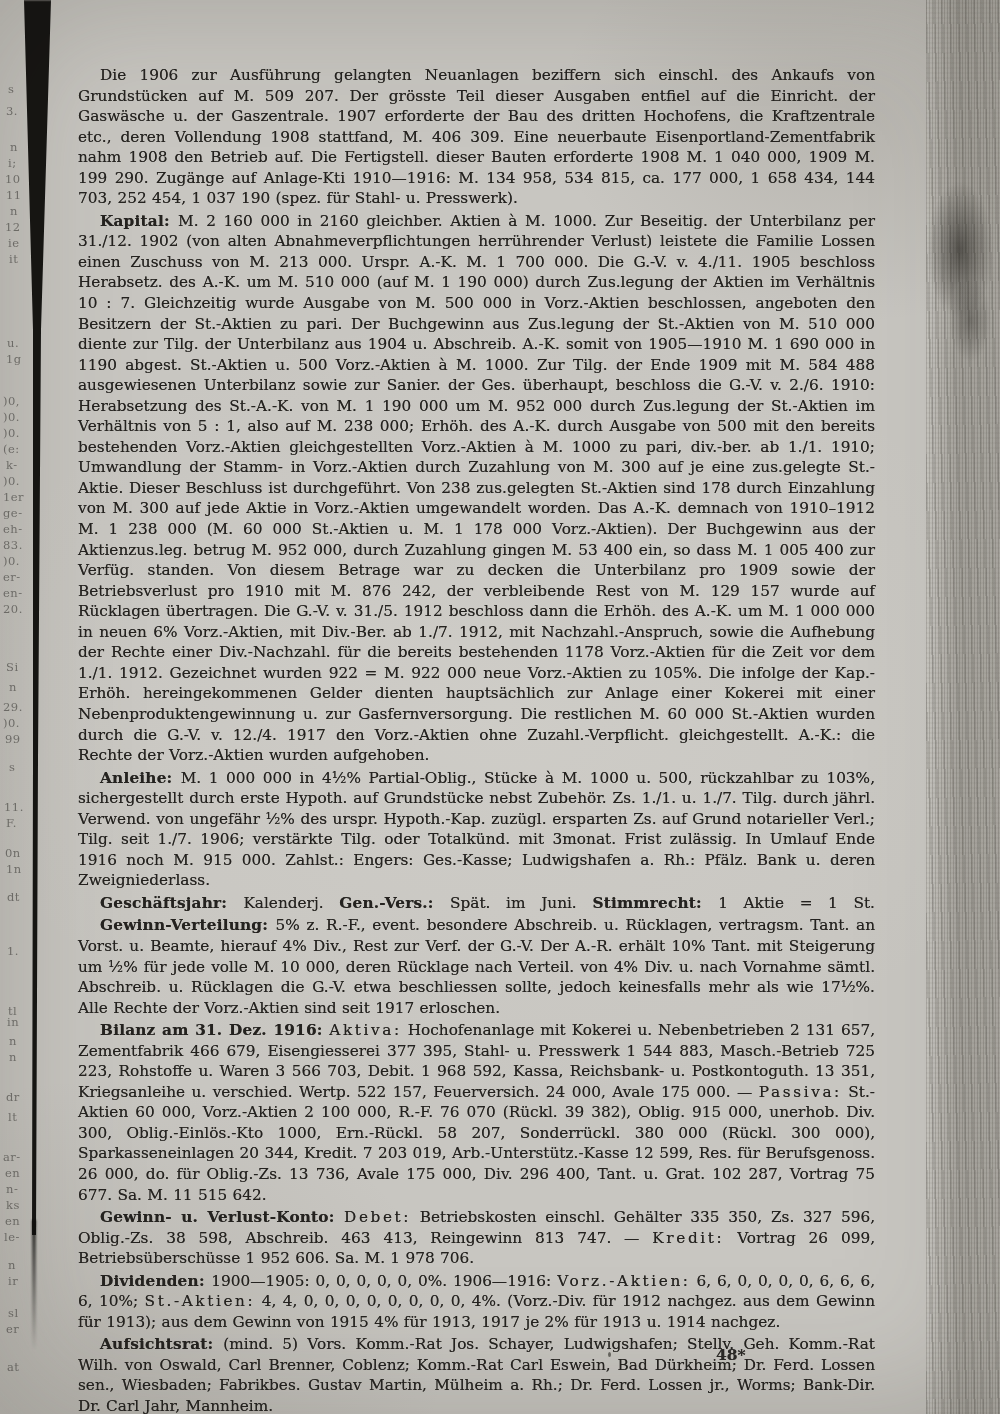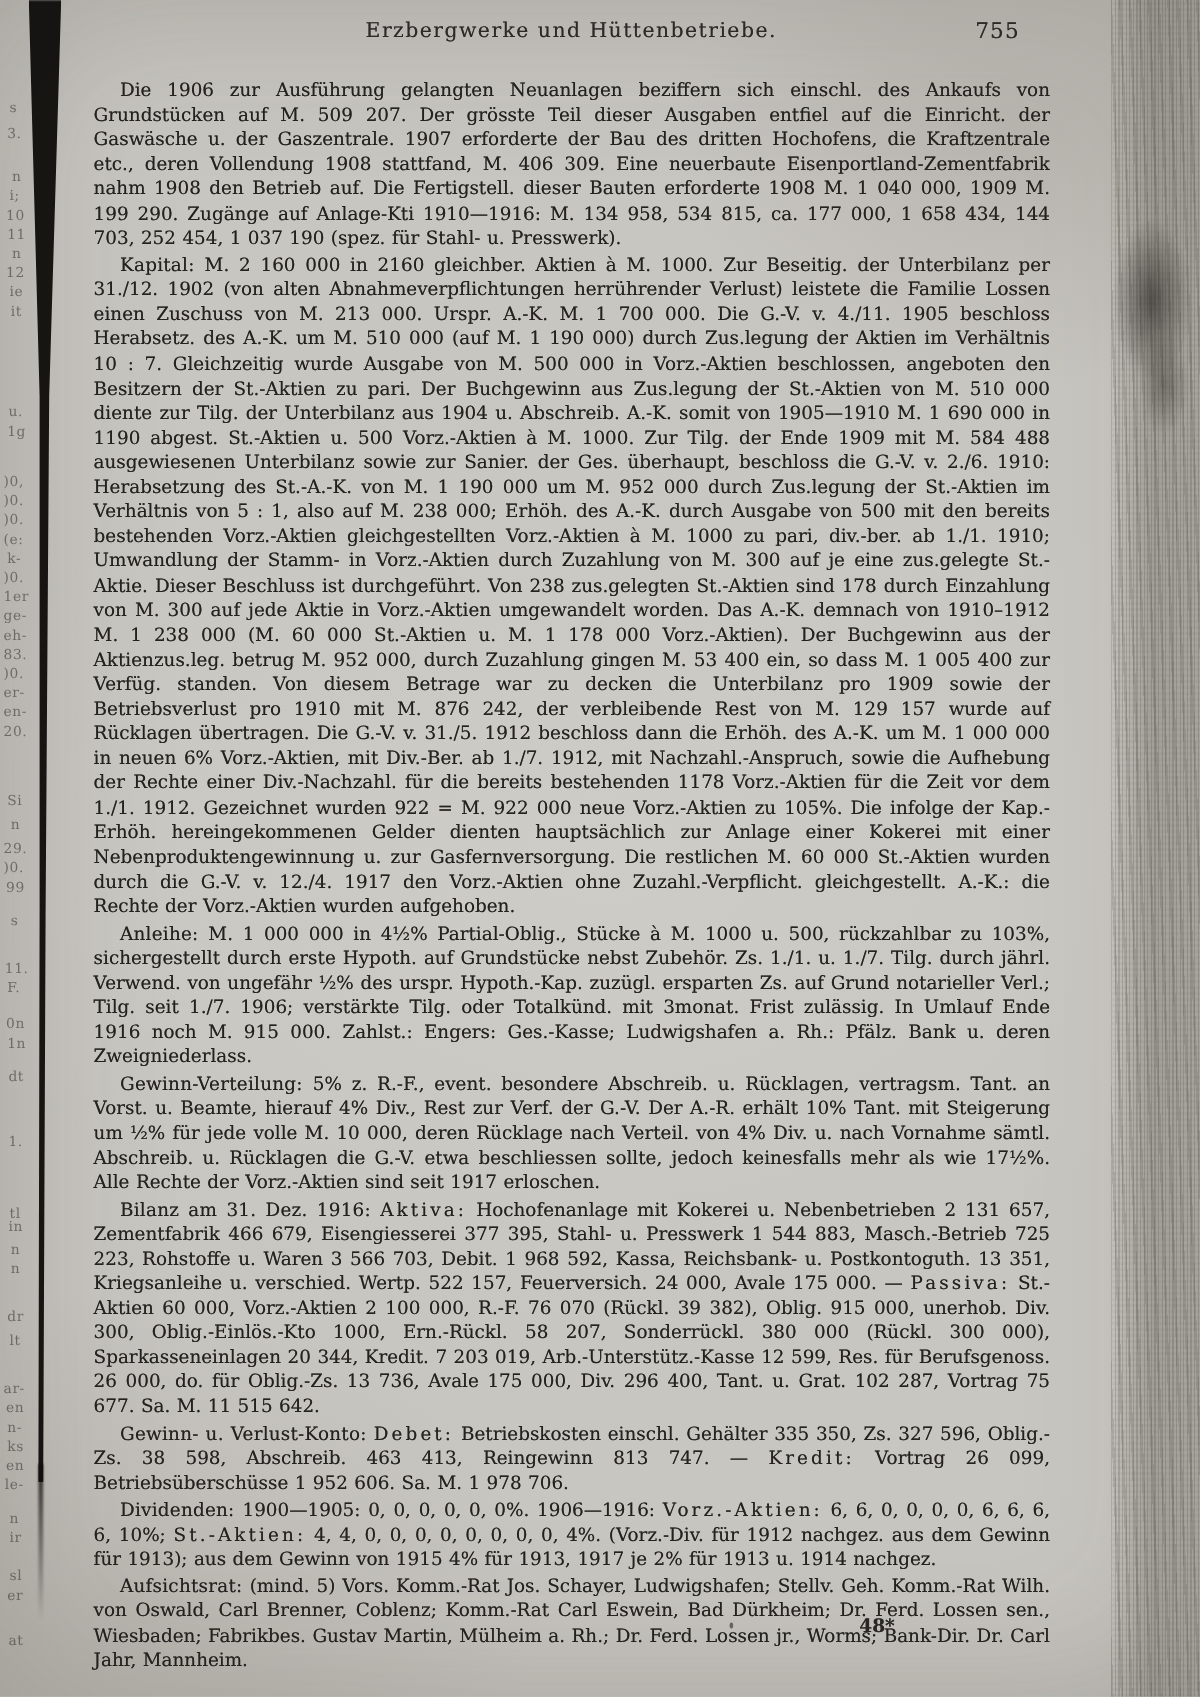--- a/index.html
+++ b/index.html
@@ -69,21 +69,21 @@
     position:absolute;left:76px;top:63px;width:801px;
     color:#24221f;
     font-size:15.3px;
     line-height:20.55px;
     text-align:justify;
     text-shadow:0 0 .55px rgba(28,26,23,.6);
     word-spacing:0.5px;
   }
   .body-text p{margin:2px;text-indent:22px;}
   .body-text p.spread{text-align-last:justify;}
-  .b{font-weight:400;letter-spacing:0.2px;}
+  .b{font-weight:700;letter-spacing:0.2px;}
   .sp{letter-spacing:2.6px;}
   .footer-sig{
     position:absolute;left:716px;top:1345px;
     font-size:15.5px;font-weight:700;color:#2a2825;
     text-shadow:0 0 .5px rgba(30,28,25,.55);
   }
   .speck1{position:absolute;left:608px;top:1352px;width:3px;height:5px;background:rgba(40,38,34,.6);border-radius:50%;}
 </style>
 </head>
 <body>
@@ -143,29 +143,26 @@
       <span style="left: 8px; top: 1258px;">n</span>
       <span style="left: 8px; top: 1274px;">ir</span>
       <span style="left: 7px; top: 1360px;">at</span>
       <span style="left: 8px; top: 1306px;">sl</span>
       <span style="left: 6px; top: 1322px;">er</span>
     </div>
   <div class="gutter"></div>
   <div class="gutter-tail"></div>
   <div class="page-edge"></div>
 
-  <div class="header">
-    <span class="title">Erzbergwerke und Hüttenbetriebe.</span>
-    <span class="pageno">755</span>
-  </div>
 
   <div class="body-text" id="body-text">
       <p><span>Die 1906 zur Ausführung gelangten Neuanlagen beziffern sich einschl. des Ankaufs von Grundstücken auf M. 509 207. Der grösste Teil dieser Ausgaben entfiel auf die Einricht. der Gaswäsche u. der Gaszentrale. 1907 erforderte der Bau des dritten Hochofens, die Kraftzentrale etc., deren Vollendung 1908 stattfand, M. 406 309. Eine neuerbaute Eisenportland-Zementfabrik nahm 1908 den Betrieb auf. Die Fertigstell. dieser Bauten erforderte 1908 M. 1 040 000, 1909 M. 199 290. Zugänge auf Anlage-Kti 1910—1916: M. 134 958, 534 815, ca. 177 000, 1 658 434, 144 703, 252 454, 1 037 190 (spez. für Stahl- u. Presswerk).</span></p>
       <p><span class="b">Kapital: </span><span>M. 2 160 000 in 2160 gleichber. Aktien à M. 1000. Zur Beseitig. der Unterbilanz per 31./12. 1902 (von alten Abnahmeverpflichtungen herrührender Verlust) leistete die Familie Lossen einen Zuschuss von M. 213 000. Urspr. A.-K. M. 1 700 000. Die G.-V. v. 4./11. 1905 beschloss Herabsetz. des A.-K. um M. 510 000 (auf M. 1 190 000) durch Zus.legung der Aktien im Verhältnis 10 : 7. Gleichzeitig wurde Ausgabe von M. 500 000 in Vorz.-Aktien beschlossen, angeboten den Besitzern der St.-Aktien zu pari. Der Buchgewinn aus Zus.legung der St.-Aktien von M. 510 000 diente zur Tilg. der Unterbilanz aus 1904 u. Abschreib. A.-K. somit von 1905—1910 M. 1 690 000 in 1190 abgest. St.-Aktien u. 500 Vorz.-Aktien à M. 1000. Zur Tilg. der Ende 1909 mit M. 584 488 ausgewiesenen Unterbilanz sowie zur Sanier. der Ges. überhaupt, beschloss die G.-V. v. 2./6. 1910: Herabsetzung des St.-A.-K. von M. 1 190 000 um M. 952 000 durch Zus.legung der St.-Aktien im Verhältnis von 5 : 1, also auf M. 238 000; Erhöh. des A.-K. durch Ausgabe von 500 mit den bereits bestehenden Vorz.-Aktien gleichgestellten Vorz.-Aktien à M. 1000 zu pari, div.-ber. ab 1./1. 1910; Umwandlung der Stamm- in Vorz.-Aktien durch Zuzahlung von M. 300 auf je eine zus.gelegte St.-Aktie. Dieser Beschluss ist durchgeführt. Von 238 zus.gelegten St.-Aktien sind 178 durch Einzahlung von M. 300 auf jede Aktie in Vorz.-Aktien umgewandelt worden. Das A.-K. demnach von 1910–1912 M. 1 238 000 (M. 60 000 St.-Aktien u. M. 1 178 000 Vorz.-Aktien). Der Buchgewinn aus der Aktienzus.leg. betrug M. 952 000, durch Zuzahlung gingen M. 53 400 ein, so dass M. 1 005 400 zur Verfüg. standen. Von diesem Betrage war zu decken die Unterbilanz pro 1909 sowie der Betriebsverlust pro 1910 mit M. 876 242, der verbleibende Rest von M. 129 157 wurde auf Rücklagen übertragen. Die G.-V. v. 31./5. 1912 beschloss dann die Erhöh. des A.-K. um M. 1 000 000 in neuen 6% Vorz.-Aktien, mit Div.-Ber. ab 1./7. 1912, mit Nachzahl.-Anspruch, sowie die Aufhebung der Rechte einer Div.-Nachzahl. für die bereits bestehenden 1178 Vorz.-Aktien für die Zeit vor dem 1./1. 1912. Gezeichnet wurden 922 = M. 922 000 neue Vorz.-Aktien zu 105%. Die infolge der Kap.-Erhöh. hereingekommenen Gelder dienten hauptsächlich zur Anlage einer Kokerei mit einer Nebenproduktengewinnung u. zur Gasfernversorgung. Die restlichen M. 60 000 St.-Aktien wurden durch die G.-V. v. 12./4. 1917 den Vorz.-Aktien ohne Zuzahl.-Verpflicht. gleichgestellt. A.-K.: die Rechte der Vorz.-Aktien wurden aufgehoben.</span></p>
       <p><span class="b">Anleihe: </span><span>M. 1 000 000 in 4¹⁄₂% Partial-Oblig., Stücke à M. 1000 u. 500, rückzahlbar zu 103%, sichergestellt durch erste Hypoth. auf Grundstücke nebst Zubehör. Zs. 1./1. u. 1./7. Tilg. durch jährl. Verwend. von ungefähr ¹⁄₂% des urspr. Hypoth.-Kap. zuzügl. ersparten Zs. auf Grund notarieller Verl.; Tilg. seit 1./7. 1906; verstärkte Tilg. oder Totalkünd. mit 3monat. Frist zulässig. In Umlauf Ende 1916 noch M. 915 000. Zahlst.: Engers: Ges.-Kasse; Ludwigshafen a. Rh.: Pfälz. Bank u. deren Zweigniederlass.</span></p>
+      <p class="spread"><span class="b">Geschäftsjahr: </span><span>Kalenderj. </span><span class="b">Gen.-Vers.: </span><span>Spät. im Juni. </span><span class="b">Stimmrecht: </span><span>1 Aktie = 1 St.</span></p>
       <p><span class="b">Gewinn-Verteilung: </span><span>5% z. R.-F., event. besondere Abschreib. u. Rücklagen, vertragsm. Tant. an Vorst. u. Beamte, hierauf 4% Div., Rest zur Verf. der G.-V. Der A.-R. erhält 10% Tant. mit Steigerung um ¹⁄₂% für jede volle M. 10 000, deren Rücklage nach Verteil. von 4% Div. u. nach Vornahme sämtl. Abschreib. u. Rücklagen die G.-V. etwa beschliessen sollte, jedoch keinesfalls mehr als wie 17¹⁄₂%. Alle Rechte der Vorz.-Aktien sind seit 1917 erloschen.</span></p>
       <p><span class="b">Bilanz am 31. Dez. 1916: </span><span class="sp">Aktiva:</span><span> Hochofenanlage mit Kokerei u. Nebenbetrieben 2 131 657, Zementfabrik 466 679, Eisengiesserei 377 395, Stahl- u. Presswerk 1 544 883, Masch.-Betrieb 725 223, Rohstoffe u. Waren 3 566 703, Debit. 1 968 592, Kassa, Reichsbank- u. Postkontoguth. 13 351, Kriegsanleihe u. verschied. Wertp. 522 157, Feuerversich. 24 000, Avale 175 000. — </span><span class="sp">Passiva:</span><span> St.-Aktien 60 000, Vorz.-Aktien 2 100 000, R.-F. 76 070 (Rückl. 39 382), Oblig. 915 000, unerhob. Div. 300, Oblig.-Einlös.-Kto 1000, Ern.-Rückl. 58 207, Sonderrückl. 380 000 (Rückl. 300 000), Sparkasseneinlagen 20 344, Kredit. 7 203 019, Arb.-Unterstütz.-Kasse 12 599, Res. für Berufsgenoss. 26 000, do. für Oblig.-Zs. 13 736, Avale 175 000, Div. 296 400, Tant. u. Grat. 102 287, Vortrag 75 677. Sa. M. 11 515 642.</span></p>
       <p><span class="b">Gewinn- u. Verlust-Konto: </span><span class="sp">Debet:</span><span> Betriebskosten einschl. Gehälter 335 350, Zs. 327 596, Oblig.-Zs. 38 598, Abschreib. 463 413, Reingewinn 813 747. — </span><span class="sp">Kredit:</span><span> Vortrag 26 099, Betriebsüberschüsse 1 952 606. Sa. M. 1 978 706.</span></p>
       <p><span class="b">Dividenden: </span><span>1900—1905: 0, 0, 0, 0, 0, 0%. 1906—1916: </span><span class="sp">Vorz.-Aktien:</span><span> 6, 6, 0, 0, 0, 0, 6, 6, 6, 6, 10%; </span><span class="sp">St.-Aktien:</span><span> 4, 4, 0, 0, 0, 0, 0, 0, 0, 0, 4%. (Vorz.-Div. für 1912 nachgez. aus dem Gewinn für 1913); aus dem Gewinn von 1915 4% für 1913, 1917 je 2% für 1913 u. 1914 nachgez.</span></p>
       <p><span class="b">Aufsichtsrat: </span><span>(mind. 5) Vors. Komm.-Rat Jos. Schayer, Ludwigshafen; Stellv. Geh. Komm.-Rat Wilh. von Oswald, Carl Brenner, Coblenz; Komm.-Rat Carl Eswein, Bad Dürkheim; Dr. Ferd. Lossen sen., Wiesbaden; Fabrikbes. Gustav Martin, Mülheim a. Rh.; Dr. Ferd. Lossen jr., Worms; Bank-Dir. Dr. Carl Jahr, Mannheim.</span></p>
     </div>
 
   <div class="footer-sig">48*</div>
   <div class="speck1"></div>
 </div>

